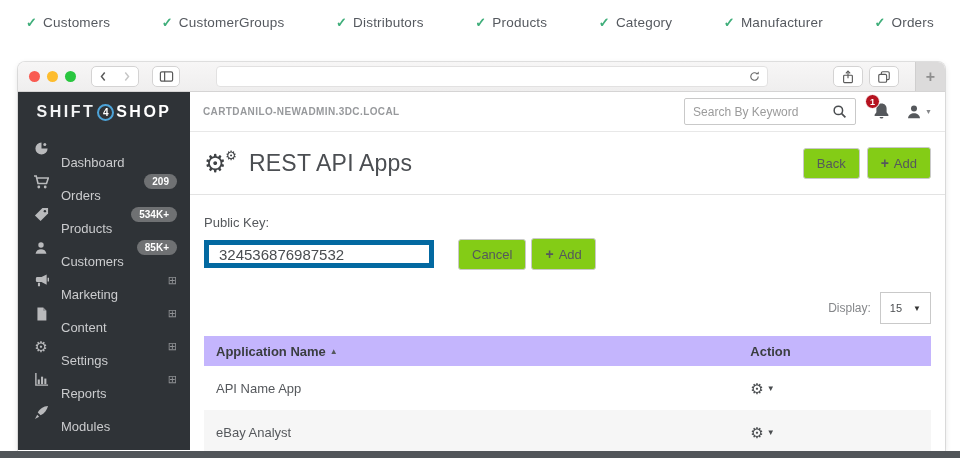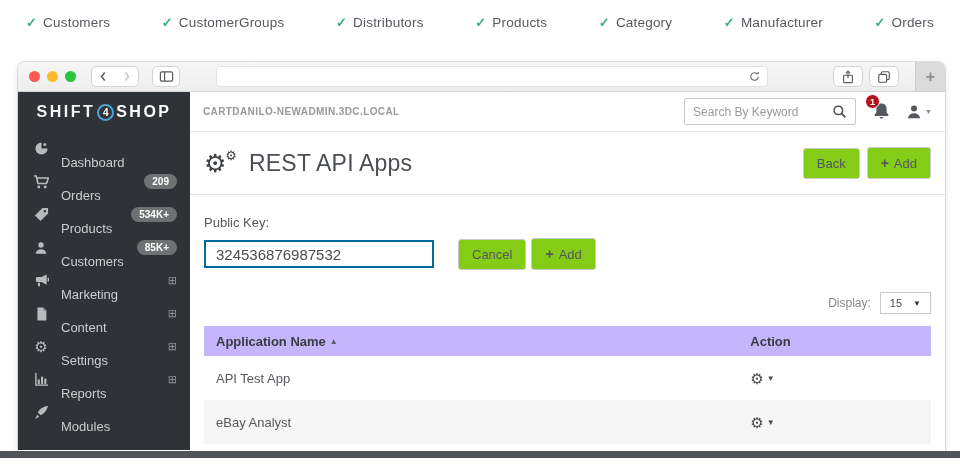--- a/index.html
+++ b/index.html
@@ -59,27 +59,27 @@
   .cogs { position:relative; margin-right:13px; color:#3f4245; width:32px; }
   .cogs .g1 { font-size:25px; line-height:1; }
   .cogs .g2 { font-size:13px; position:absolute; right:-1px; top:-3px; }
   .page-title { font-size:23px; font-weight:400; color:#4b4e52; letter-spacing:.2px; }
   .btn { background:#84cc16; border:1px solid #c9c9c9; border-radius:3px; padding:7px 13px; font-size:13px; color:#55585c; margin-left:7px; display:inline-flex; align-items:center; gap:5px; cursor:pointer; }
   .btn .plus { font-weight:bold; font-size:14px; }
 
   .content { flex:1; padding:20px 14px 0; }
   .pk-label { font-size:13px; color:#55585c; margin-bottom:8px; }
   .pk-row { display:flex; align-items:center; }
-  .pk-input { width:230px; height:28px; border:2px solid #0369a1; padding:0 10px; font-size:15px; color:#4a4d50; font-family:"Liberation Sans",sans-serif; outline:none; }
+  .pk-input { width:230px; height:28px; border:5px solid #0369a1; padding:0 10px; font-size:15px; color:#4a4d50; font-family:"Liberation Sans",sans-serif; outline:none; }
   .pk-row .btn.cancel { margin-left:24px; }
   .pk-row .btn.add2 { margin-left:5px; }
 
   .display-row { display:flex; justify-content:flex-end; align-items:center; margin-top:22px; gap:9px; }
   .display-label { font-size:12px; color:#85878a; }
-  .select-box { border:1px solid #c9c9c9; height:22px; padding:0 9px; display:flex; align-items:center; gap:11px; font-size:11px; color:#4a4d50; cursor:pointer; }
+  .select-box { border:1px solid #c9c9c9; height:32px; padding:0 9px; display:flex; align-items:center; gap:11px; font-size:11px; color:#4a4d50; cursor:pointer; }
   .select-box .caret2 { font-size:8px; color:#333; }
 
   .table { margin-top:12px; }
   .thead { display:flex; background:#c4b5fd; height:30px; align-items:center; padding:0 12px; font-size:13px; font-weight:bold; color:#3a3d40; }
   .col-name { flex:0 0 76%; display:flex; align-items:center; gap:4px; }
   .sort-arrow { font-size:8px; color:#55585c; }
   .trow { display:flex; height:44px; align-items:center; padding:0 12px; font-size:13px; color:#55585c; }
   .trow.alt { background:#f6f6f6; }
   .action-cell { display:flex; align-items:center; gap:3px; color:#4a4d50; cursor:pointer; }
   .action-cell .gear { font-size:15px; line-height:1; }
@@ -351,21 +351,21 @@
           <div class="thead">
             <div class="col-name">
               <span>Application Name</span>
               <span class="sort-arrow">▲</span>
             </div>
             <div>Action</div>
           </div>
 
           <div class="trow">
             <div class="col-name">
-                <span>API Test App</span>
+                <span>API Name App</span>
               </div>
             <div class="action-cell">
               <span class="gear">⚙</span>
               <span class="caret2">▼</span>
             </div>
           </div>
 
           <div class="trow alt">
             <div class="col-name">
                 <span>eBay Analyst</span>

